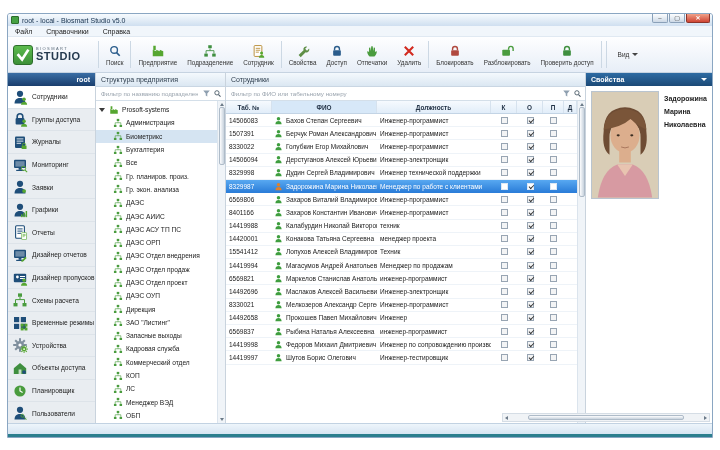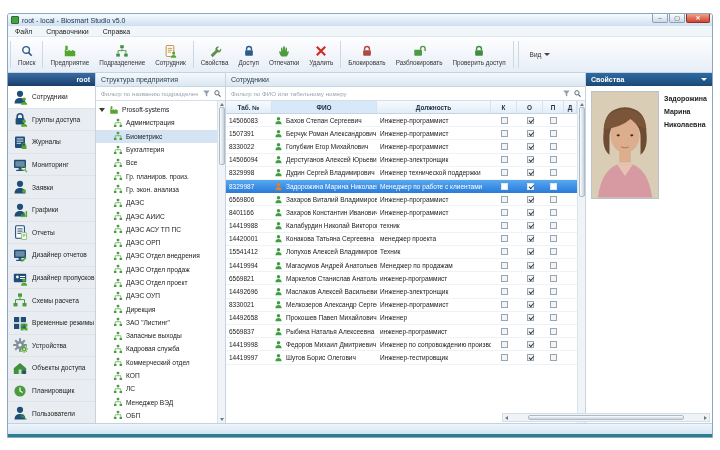--- a/index.html
+++ b/index.html
@@ -137,20 +137,31 @@
     </span>
   </div>
 
   <div class="menubar">
       <span class="menu-item">Файл</span>
       <span class="menu-item">Справочники</span>
       <span class="menu-item">Справка</span>
     </div>
 
   <div class="toolbar">
+    <div class="logo">
+      <span class="logo-mark">
+          <svg viewBox="0 0 20 20" style="width:100%;height:100%;display:block;">
+            <path d="M4 9l5 6 7-11" stroke="#fff" stroke-width="3" fill="none"></path>
+          </svg>
+        </span>
+      <span class="logo-text">
+        <span class="logo-brand">BIOSMART</span>
+        <span class="logo-product">STUDIO</span>
+      </span>
+    </div>
     <div class="tb-sep"></div>
     <div style="display:flex;align-items:stretch;">
         <div class="tb-btn">
           <span class="tb-ic">
             <svg viewBox="0 0 16 16">
               <circle cx="7" cy="6.8" r="3.8" fill="none" stroke="#2b5d8c" stroke-width="1.6"></circle>
               <path d="M9.8 9.8l3.6 3.6" stroke="#2b5d8c" stroke-width="1.9"></path>
             </svg>
           </span>
           <span>Поиск</span>

